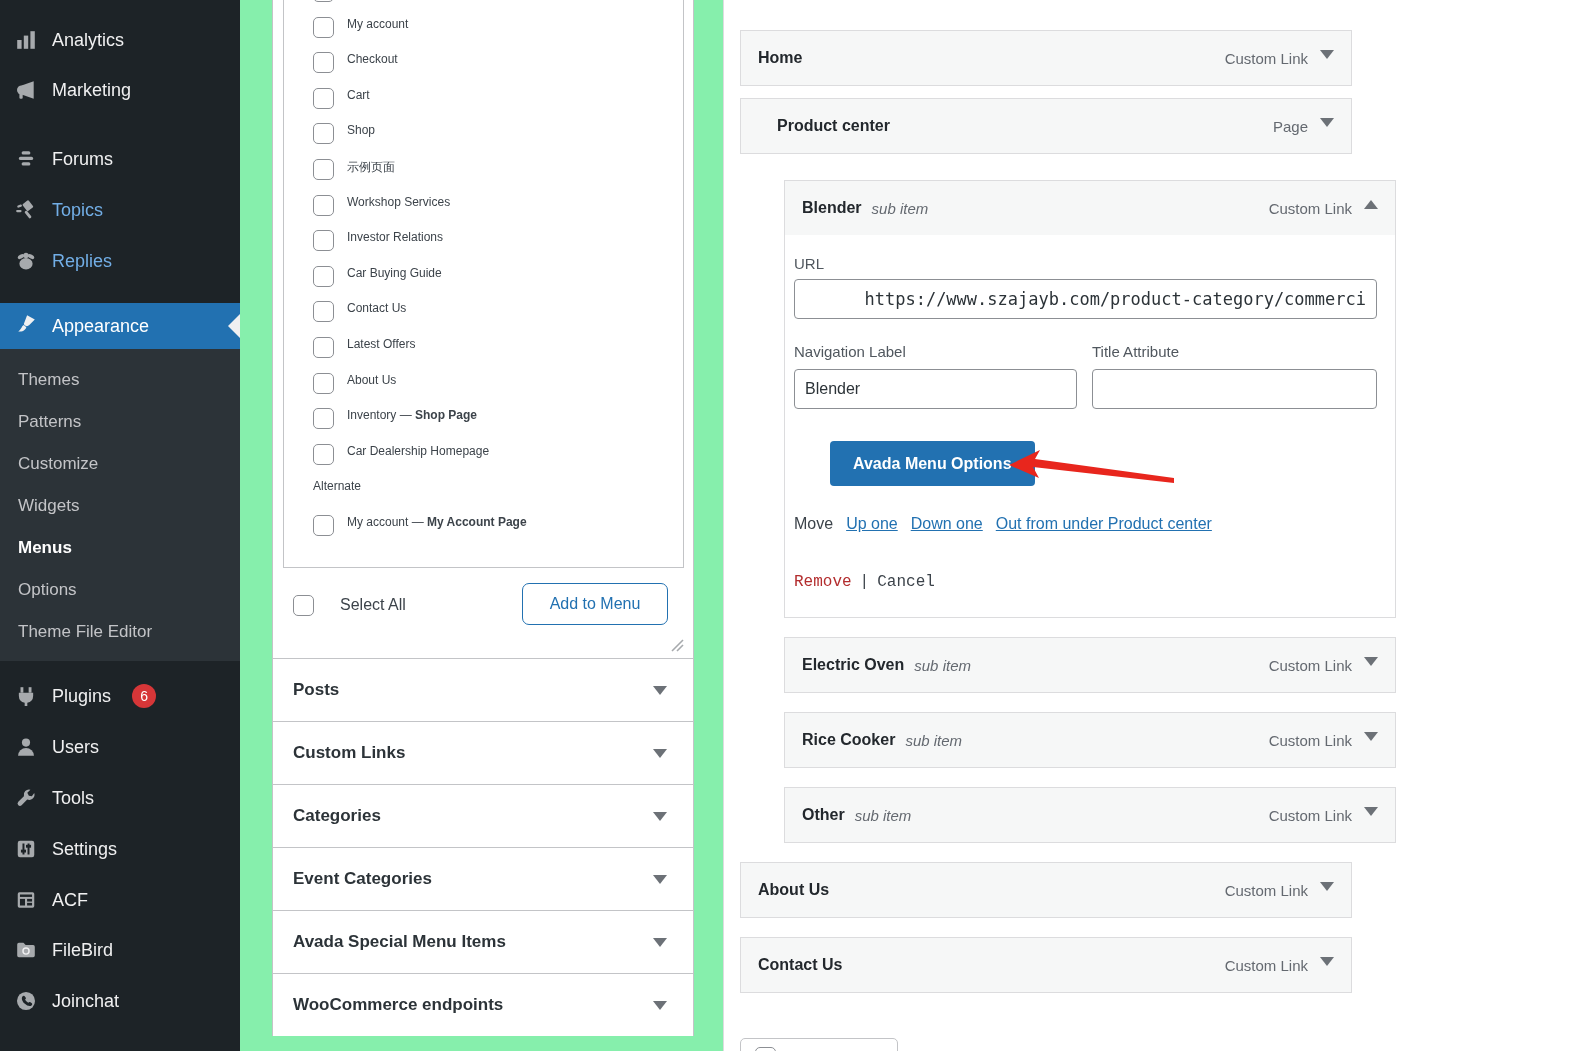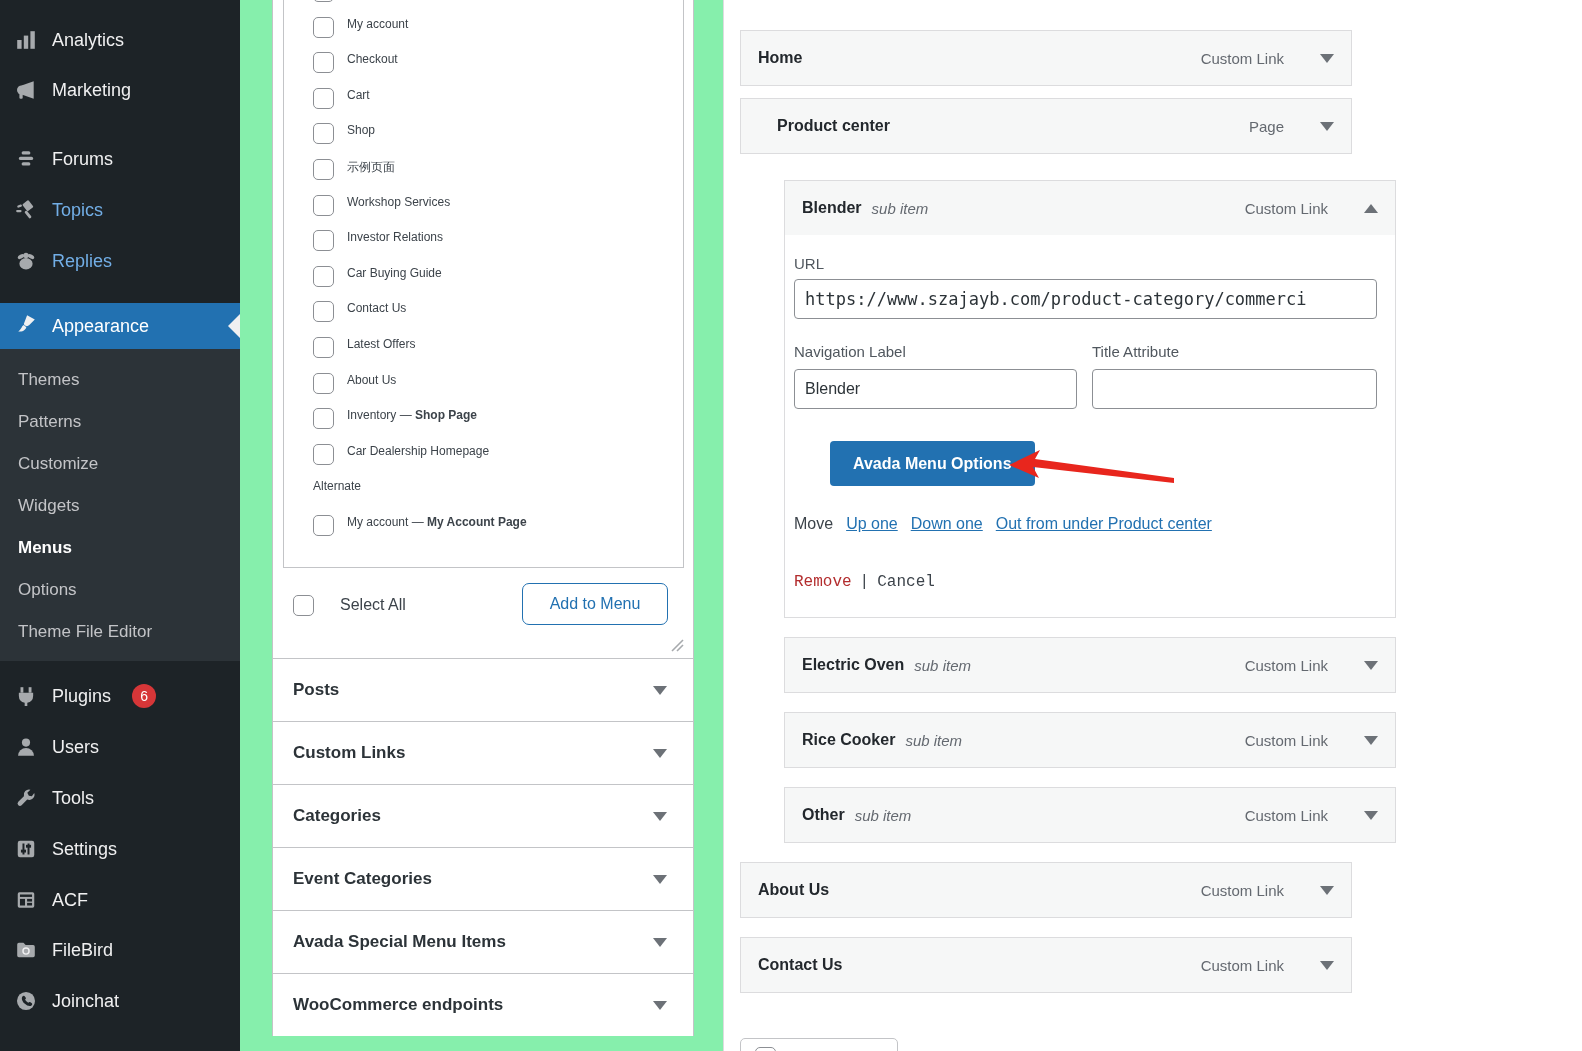--- a/index.html
+++ b/index.html
@@ -33,21 +33,21 @@
   .acc-row{height:62px;border-top:1px solid #c3c4c7;display:flex;align-items:center;justify-content:space-between;padding:0 26px 0 20px;font-size:17px;font-weight:600;color:#2c3338;cursor:pointer;background:#fff;}
   .tri{width:0;height:0;display:inline-block;}
   .tri.down{border-left:7px solid transparent;border-right:7px solid transparent;border-top:9px solid #6c7177;}
   .tri.up{border-left:7px solid transparent;border-right:7px solid transparent;border-bottom:9px solid #6c7177;}
 
   
   .menu-box{position:absolute;left:723px;top:-10px;width:880px;height:1075px;background:#fff;border:1px solid #dcdcde;box-sizing:border-box;}
   .menu-bar{position:absolute;width:612px;height:56px;background:#f6f7f7;border:1px solid #dcdcde;box-sizing:border-box;display:flex;align-items:center;padding:0 17px;cursor:move;}
   .menu-bar .title{font-weight:600;font-size:16px;color:#23282d;}
   .menu-bar .sub{font-style:italic;color:#646970;font-size:15px;margin-left:10px;}
-  .menu-bar .right{margin-left:auto;display:flex;align-items:center;gap:36px;}
+  .menu-bar .right{margin-left:auto;display:flex;gap:12px;}
   .menu-bar .type{color:#646970;font-size:15px;}
 
   .editor{position:absolute;left:784px;top:235px;width:612px;height:383px;background:#fff;border:1px solid #dcdcde;border-top:none;box-sizing:border-box;}
   .editor .flabel{position:absolute;font-size:15px;color:#50575e;}
   .editor input{position:absolute;height:40px;border:1px solid #8c8f94;border-radius:4px;background:#fff;padding:0 10px;box-sizing:border-box;font-size:16px;color:#2c3338;font-family:"Liberation Sans",sans-serif;}
   .editor input.code{font-family:"DejaVu Sans Mono",monospace;font-size:17px;}
   .avada-btn{position:absolute;left:9px;top:206px;height:45px;padding:0 23px;background:#2271b1;border:none;border-radius:4px;color:#fff;font-size:16px;font-weight:600;display:flex;align-items:center;cursor:pointer;font-family:"Liberation Sans",sans-serif;margin-left:36px;}
   .move-row{position:absolute;left:9px;top:280px;font-size:16px;display:flex;gap:13px;align-items:center;}
   .move-row .mv{color:#3c434a;}
   .move-row a{color:#2271b1;text-decoration:underline;cursor:pointer;}
@@ -396,21 +396,21 @@
     <span class="sub"></span>
     <span class="right">
       <span class="type">Custom Link</span>
       <span class="tri down"></span>
     </span>
   </div>
     </div>
 
   <div class="editor">
     <span class="flabel" style="left:9px;top:20px;">URL</span>
-    <input class="code" style="left: 9px; top: 44px; width: 583px;" value="https://www.szajayb.com/product-category/commerci">
+    <input class="code" style="left: 9px; top: 44px; width: 583px; text-align: right;" value="https://www.szajayb.com/product-category/commerci">
     <span class="flabel" style="left:9px;top:108px;">Navigation Label</span>
     <span class="flabel" style="left:307px;top:108px;">Title Attribute</span>
     <input style="left: 9px; top: 134px; width: 283px;" value="Blender">
     <input style="left: 307px; top: 134px; width: 285px;" value="">
     <button class="avada-btn">Avada Menu Options</button>
     <div class="move-row">
       <span class="mv">Move</span>
       <a>Up one</a>
       <a>Down one</a>
       <a>Out from under Product center</a>

